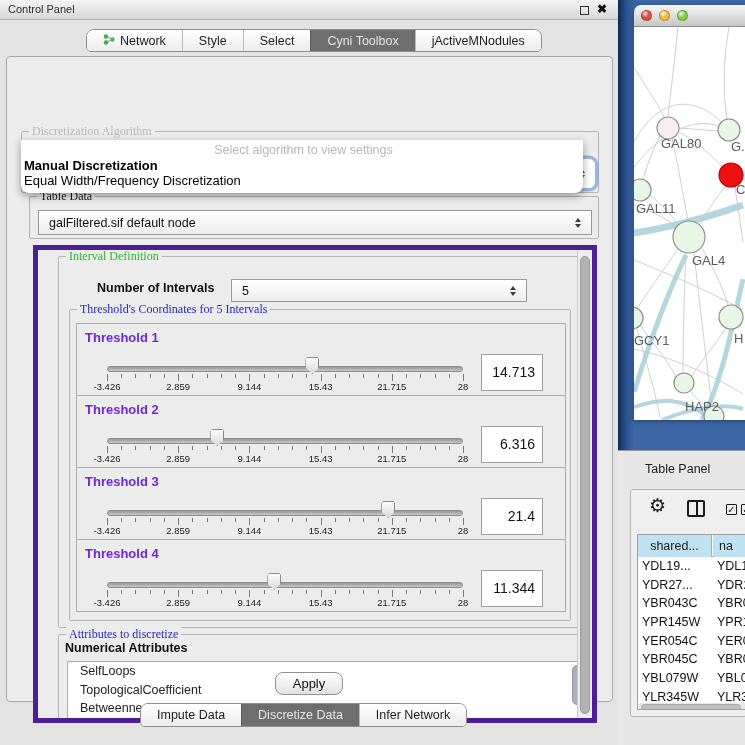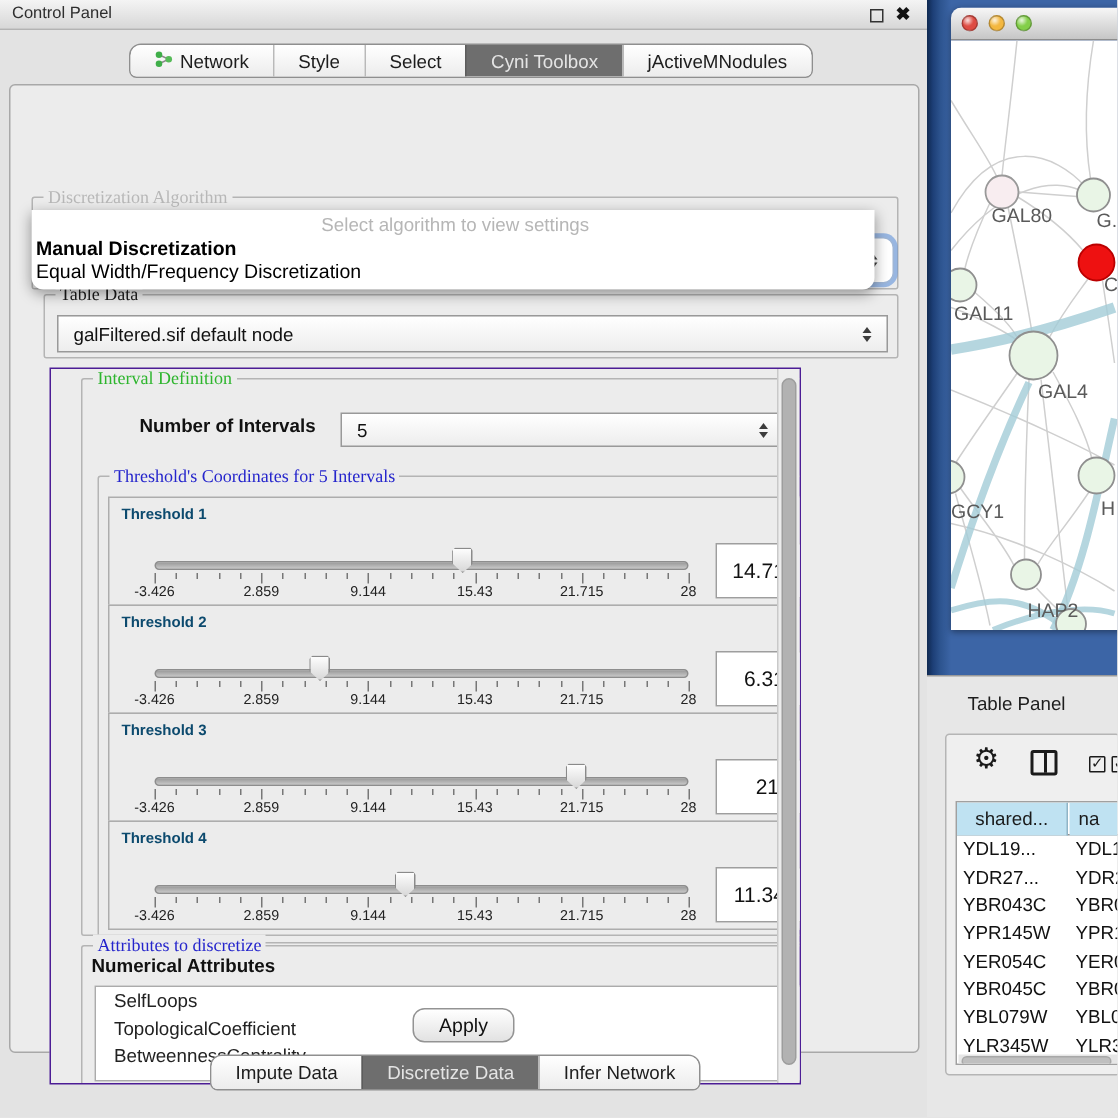--- a/index.html
+++ b/index.html
@@ -47,33 +47,33 @@
   #tabledata-group{left:22px;top:139px;width:570px;height:43px;}
   .combo{position:absolute;background:linear-gradient(#ffffff,#ededed);border:1px solid #999;
     border-radius:0;font-size:12.5px;color:#111;}
   .combo .cv{position:absolute;left:10px;top:50%;transform:translateY(-50%);}
   .spin{position:absolute;right:9px;top:50%;transform:translateY(-50%);width:7px;height:10px;}
   .spin:before,.spin:after{content:"";position:absolute;left:0;border-left:3.5px solid transparent;border-right:3.5px solid transparent;}
   .spin:before{top:0;border-bottom:4px solid #3c3c3c;}
   .spin:after{bottom:0;border-top:4px solid #3c3c3c;}
   #td-combo{left:8px;top:13px;width:554px;height:25px;}
 
-  #scrollpane{position:absolute;left:26px;top:188px;width:501px;height:478px;
-    border:1px solid #4c1d95;background:#ececec;overflow:hidden;}
+  #scrollpane{position:absolute;left:26px;top:188px;width:564px;height:478px;
+    border:5px solid #4c1d95;background:#ececec;overflow:hidden;}
   #vsb{position:absolute;right:0;top:0;bottom:0;width:15px;background:#ededed;border-left:1px solid #c9c9c9;}
   #vsb .thumb{position:absolute;left:2px;top:6px;width:10px;height:458px;border-radius:6px;
     background:#b2b2b2;border:1px solid #9d9d9d;}
 
   #interval-group{left:20px;top:6px;width:522px;height:372px;}
   #noi-label{position:absolute;left:38px;top:24px;font-size:12.5px;font-weight:bold;color:#111;}
   #noi-combo{left:172px;top:22px;width:296px;height:23px;}
   #thr-group{position:absolute;left:10px;top:52px;width:502px;height:312px;border:1px solid #b4b4b4;}
   #threshold-rows{position:absolute;left:6px;top:14px;width:490px;}
   .th-row{position:relative;width:490px;height:73px;background:#ececec;border:1px solid #adadad;margin-top:-1px;}
-  .th-label{position:absolute;left:8px;top:6px;font-size:10px;font-weight:bold;color:#0c4a6e;}
+  .th-label{position:absolute;left:8px;top:6px;font-size:13px;font-weight:bold;color:#6d28d9;}
   .track{position:absolute;left:30px;top:42px;width:356px;height:6px;border-radius:3px;
     background:linear-gradient(#9a9a9a,#c7c7c7);border:1px solid #8d8d8d;}
   .handle{position:absolute;top:33px;width:14px;height:17px;background:linear-gradient(#fdfdfd,#d8d8d8);
     border:1px solid #8a8a8a;clip-path:polygon(50% 100%,0 62%,0 14%,14% 0,86% 0,100% 14%,100% 62%);}
   .ticks{position:absolute;left:30px;top:50px;width:356px;height:10px;}
   .tick{position:absolute;top:0;width:1px;background:#777;}
   .tick.minor{height:4px;}
   .tick.major{height:7px;}
   .tlabels{position:absolute;left:30px;top:57px;width:356px;height:12px;}
   .tlab{position:absolute;transform:translateX(-50%);font-size:9.5px;color:#222;white-space:nowrap;}
@@ -188,21 +188,21 @@
     </div>
 
     <div id="scrollpane">
       <div id="interval-group" class="group">
         <span class="gtitle green">Interval Definition</span>
         <span id="noi-label">Number of Intervals</span>
         <div id="noi-combo" class="combo">
           <span class="cv">5</span>
           <span class="spin"></span>
         </div>
-        <div id="thr-group" class="group" style="position:absolute;margin-top:12px;">
+        <div id="thr-group" class="group" style="position:absolute;">
           <span class="gtitle blue">Threshold's Coordinates for 5 Intervals</span>
           <div id="threshold-rows">
               <div class="th-row">
                 <div class="th-label">Threshold 1</div>
                 <div class="track"></div>
                 <div class="handle" style="left: 228.482px;"></div>
                 <div class="ticks">
                   <div class="tick major" style="left: 0%;"></div>
                   <div class="tick minor" style="left: 4%;"></div>
                   <div class="tick minor" style="left: 8%;"></div>

